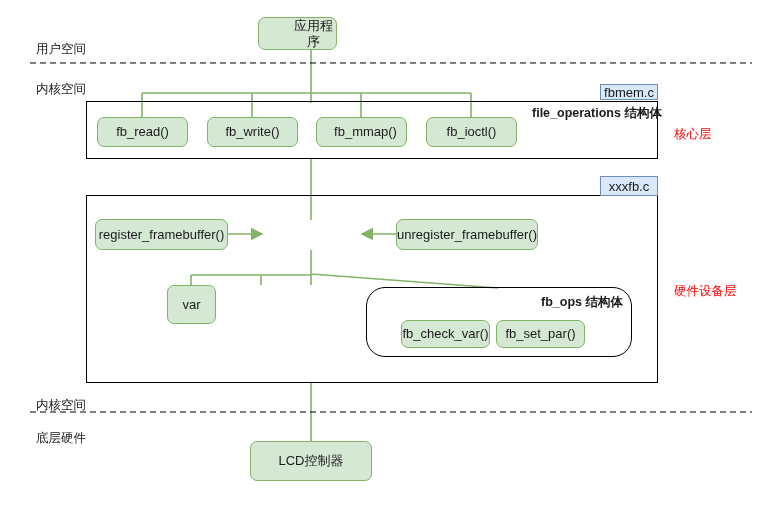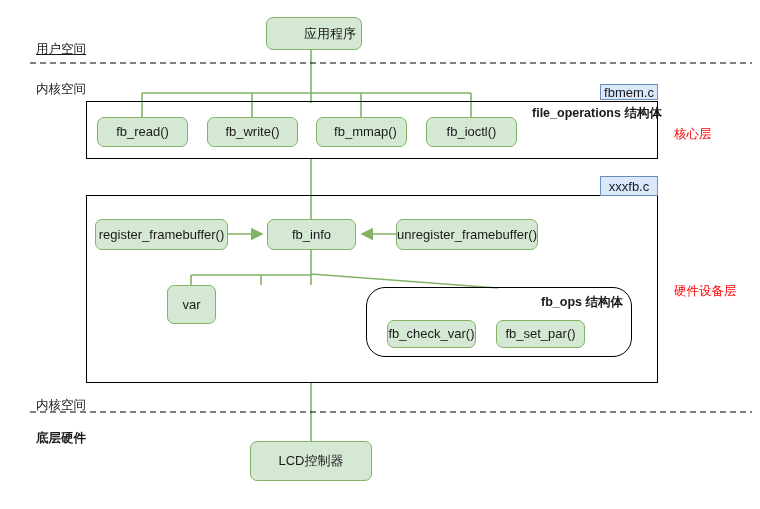--- a/index.html
+++ b/index.html
@@ -55,49 +55,48 @@
     <path d="M261,275 L261,285" stroke="#82b366" stroke-width="1.6" fill="none"></path>
 
     <path d="M311,274 L498,288" stroke="#82b366" stroke-width="1.4" fill="none"></path>
 
     <path d="M311,383 L311,441" stroke="#82b366" stroke-width="1.6" fill="none"></path>
 
     <path d="M30,63 L752,63" stroke="#000000" stroke-width="1.2" stroke-dasharray="6,4" fill="none"></path>
     <path d="M30,412 L752,412" stroke="#000000" stroke-width="1.2" stroke-dasharray="6,4" fill="none"></path>
   </svg>
 
-  <div class="zone-label" style="left:36px;top:41px;text-decoration:underline;">用户空间</div>
+  <div class="zone-label" style="left:36px;top:41px;">用户空间</div>
   <div class="zone-label" style="left:36px;top:81px;">内核空间</div>
   <div class="zone-label" style="left:36px;top:397px;">内核空间</div>
-  <div class="zone-label" style="left:36px;top:430px;font-weight:bold;">底层硬件</div>
+  <div class="zone-label" style="left:36px;top:430px;">底层硬件</div>
 
   <div class="side-label" style="left:674px;top:126px;">核心层</div>
   <div class="side-label" style="left:674px;top:283px;">硬件设备层</div>
 
-  <div class="node" style="left:266px;top:17px;width:96px;height:33px;padding-left:32px;">应用程序</div>
+  <div class="node" style="left:258px;top:17px;width:79px;height:33px;padding-left:32px;">应用程序</div>
 
   <div class="container" style="left:86px;top:101px;width:572px;height:58px;"></div>
   <div class="container-label" style="left:532px;top:105px;">file_operations 结构体</div>
   <div class="file-badge" style="left:600px;top:84px;width:58px;height:16px;">fbmem.c</div>
 
   <div class="node" style="left:97px;top:117px;width:91px;height:30px;">fb_read()</div>
   <div class="node" style="left:207px;top:117px;width:91px;height:30px;">fb_write()</div>
   <div class="node" style="left:316px;top:117px;width:91px;height:30px;padding-left:8px;">fb_mmap()</div>
   <div class="node" style="left:426px;top:117px;width:91px;height:30px;">fb_ioctl()</div>
 
   <div class="container" style="left:86px;top:195px;width:572px;height:188px;"></div>
   <div class="file-badge" style="left:600px;top:176px;width:58px;height:20px;">xxxfb.c</div>
 
   <div class="node" style="left:95px;top:219px;width:133px;height:31px;">register_framebuffer()</div>
-  <div class="node" style="left:267px;top:219px;width:89px;height:31px;">fb_info</div>
   <div class="node" style="left:396px;top:219px;width:142px;height:31px;">unregister_framebuffer()</div>
 
   <div class="node" style="left:167px;top:285px;width:49px;height:39px;">var</div>
 
   <div class="ops-box" style="left:366px;top:287px;width:266px;height:70px;"></div>
   <div class="container-label" style="left:541px;top:294px;">fb_ops 结构体</div>
 
-  <div class="node" style="left:387px;top:320px;width:89px;height:28px;">fb_check_var()</div>
+  <div class="node" style="left:401px;top:320px;width:89px;height:28px;">fb_check_var()</div>
   <div class="node" style="left:496px;top:320px;width:89px;height:28px;">fb_set_par()</div>
 
   <div class="node" style="left:250px;top:441px;width:122px;height:40px;">LCD控制器</div>
 
 </div>
 
 </body></html>

